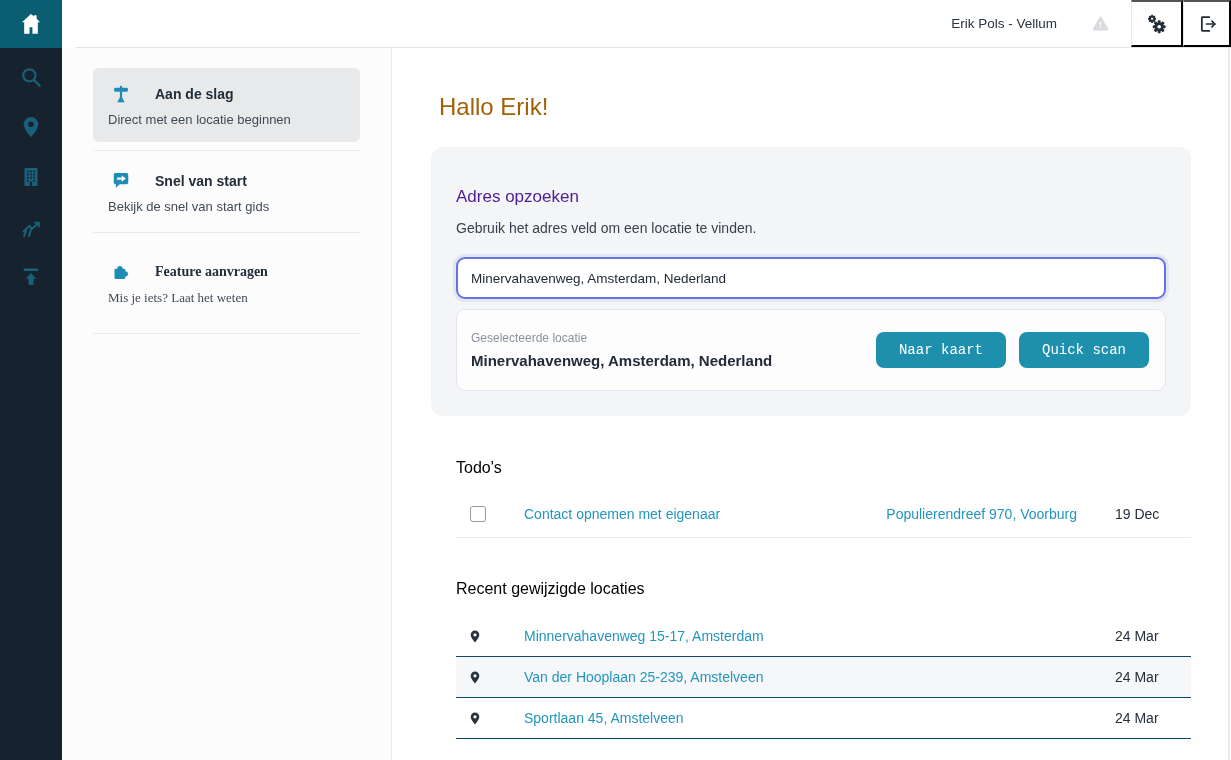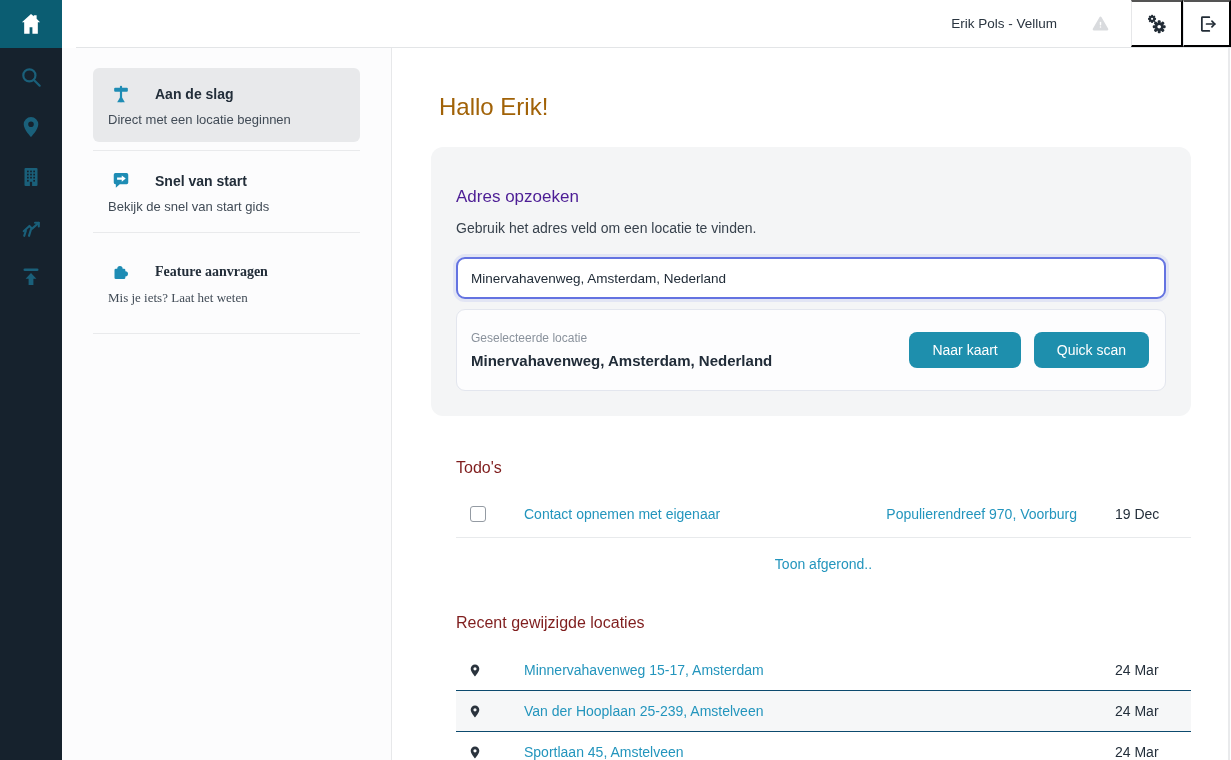--- a/index.html
+++ b/index.html
@@ -49,25 +49,25 @@
   }
   .sel-card{
     margin-top:10px;background:#fdfdfe;border:1px solid #e3e6ee;border-radius:9px;height:82px;
     display:flex;align-items:center;padding:0 16px 0 14px;box-sizing:border-box;
   }
   .sel-left{flex:1;}
   .sel-label{font-size:12px;color:#8a929c;}
   .sel-value{font-size:15px;font-weight:700;color:#212c38;margin-top:7px;}
   .btn{
     height:36px;padding:0 23px;background:#1e8fad;color:#fff;border:none;border-radius:8px;
-    font-size:14px;font-family:Liberation Sans, sans-serif;cursor:pointer;
+    font-size:14px;font-family:Liberation Mono, monospace;cursor:pointer;
   }
   .btn+.btn{margin-left:13px;}
   .section{margin-top:43px;width:760px;box-sizing:border-box;padding-left:25px;}
-  .section-title{font-size:16px;font-weight:400;color:#7f1d1d;}
+  .section-title{font-size:16px;font-weight:400;color:#000000;}
   
   .todo-row{margin-top:13px;height:47px;display:flex;align-items:center;border-bottom:1px solid #e8eaec;}
   .checkbox{width:16px;height:16px;border:1.5px solid #949ba3;border-radius:3px;background:#fff;margin-left:14px;box-sizing:border-box;cursor:pointer;flex:0 0 auto;}
   .link{color:#2395bd;font-size:14px;text-decoration:none;cursor:pointer;}
   .todo-task{margin-left:38px;flex:1;}
   .todo-loc{margin-right:38px;}
   .row-date{width:76px;font-size:14px;color:#242f3b;flex:0 0 auto;}
   .toon{ text-align:center;margin-top:18px;font-size:14px;}
   
   .recent-rows{margin-top:18px;}
@@ -251,23 +251,20 @@
     </div>
   </section>
 
   <section class="section">
     <div class="section-title">Todo's</div>
     <div class="todo-row">
       <span class="checkbox"></span>
       <a class="link todo-task">Contact opnemen met eigenaar</a>
       <a class="link todo-loc">Populierendreef 970, Voorburg</a>
       <span class="row-date">19 Dec</span>
-    </div>
-    <div class="toon">
-      <a class="link">Toon afgerond..</a>
     </div>
   </section>
 
   <section class="section" style="margin-top:42px;">
     <div class="section-title">Recent gewijzigde locaties</div>
     <div class="recent-rows">
       <div class="loc-row">
         <span class="loc-pin">
           <svg width="12" height="15" viewBox="0 0 24 28" fill="currentColor">
             <path fill-rule="evenodd" d="M12 2a8.6 8.6 0 0 0-8.6 8.6C3.4 16.9 12 26 12 26s8.6-9.1 8.6-15.4A8.6 8.6 0 0 0 12 2zm0 11.8a3.2 3.2 0 1 1 0-6.4 3.2 3.2 0 0 1 0 6.4z"></path>

